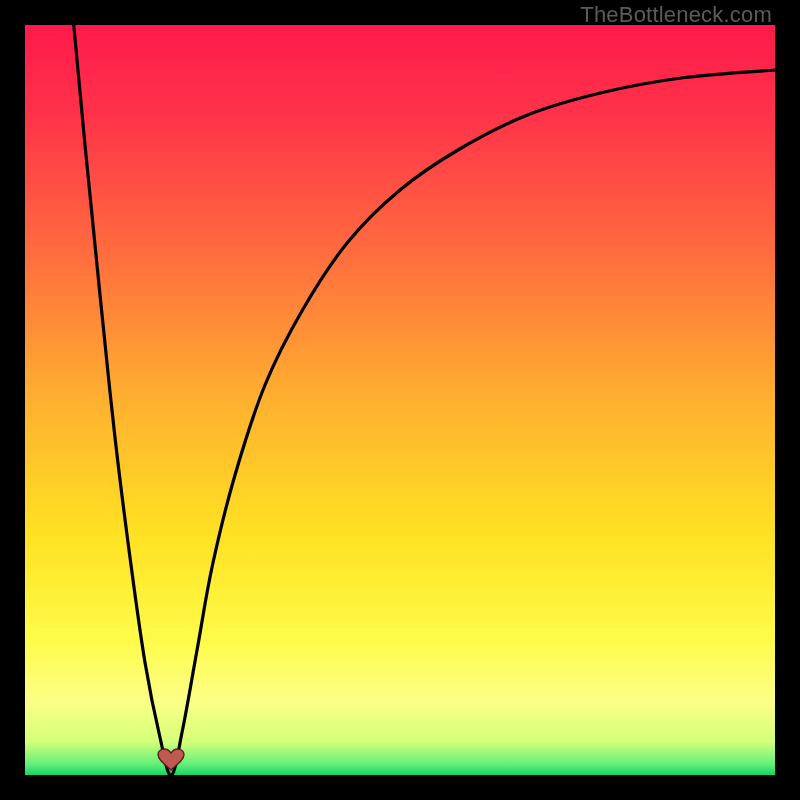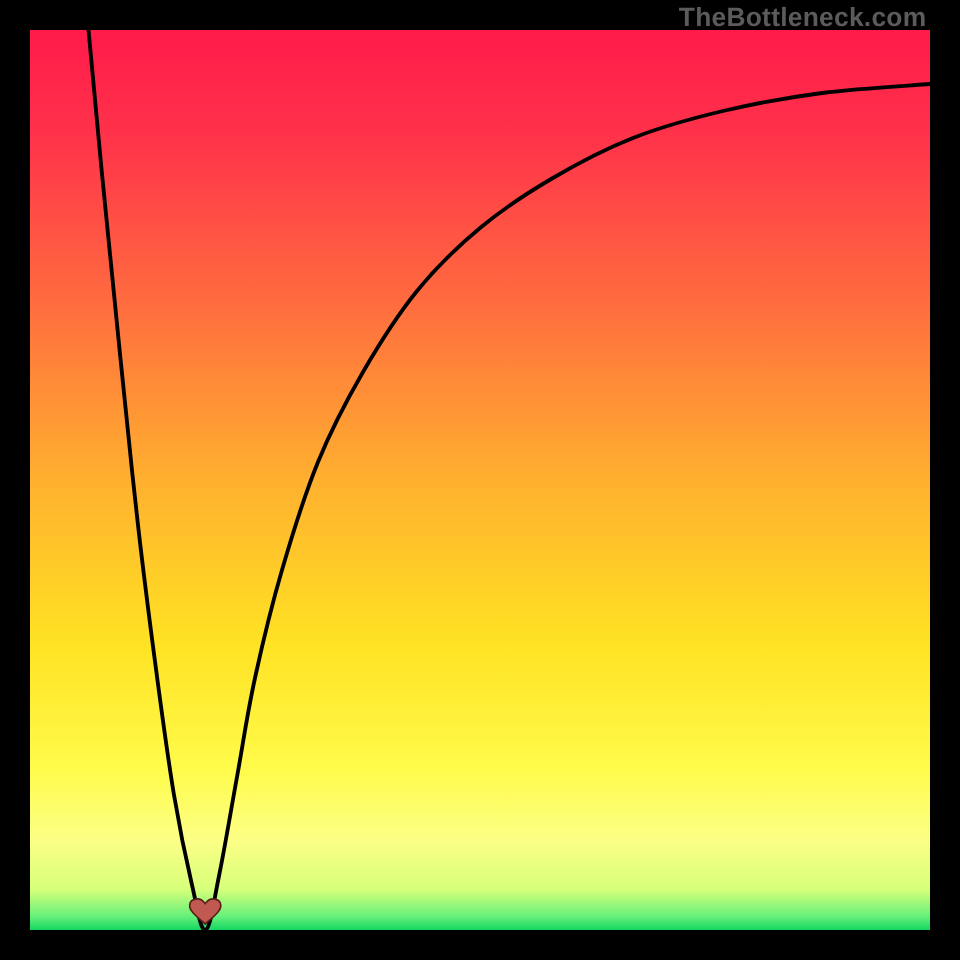--- a/index.html
+++ b/index.html
@@ -24,21 +24,21 @@
     left: 0;
     top: 0;
     width: 100%;
     height: 100%;
   }
   .watermark {
     position: absolute;
     top: 2px;
     right: 28px;
     font-size: 22px;
-    font-weight: 700;
+    font-weight: 400;
     color: #5b5b5b;
     letter-spacing: 0.2px;
   }
   svg.curve {
     position: absolute;
     left: 0;
     top: 0;
     width: 100%;
     height: 100%;
   }

